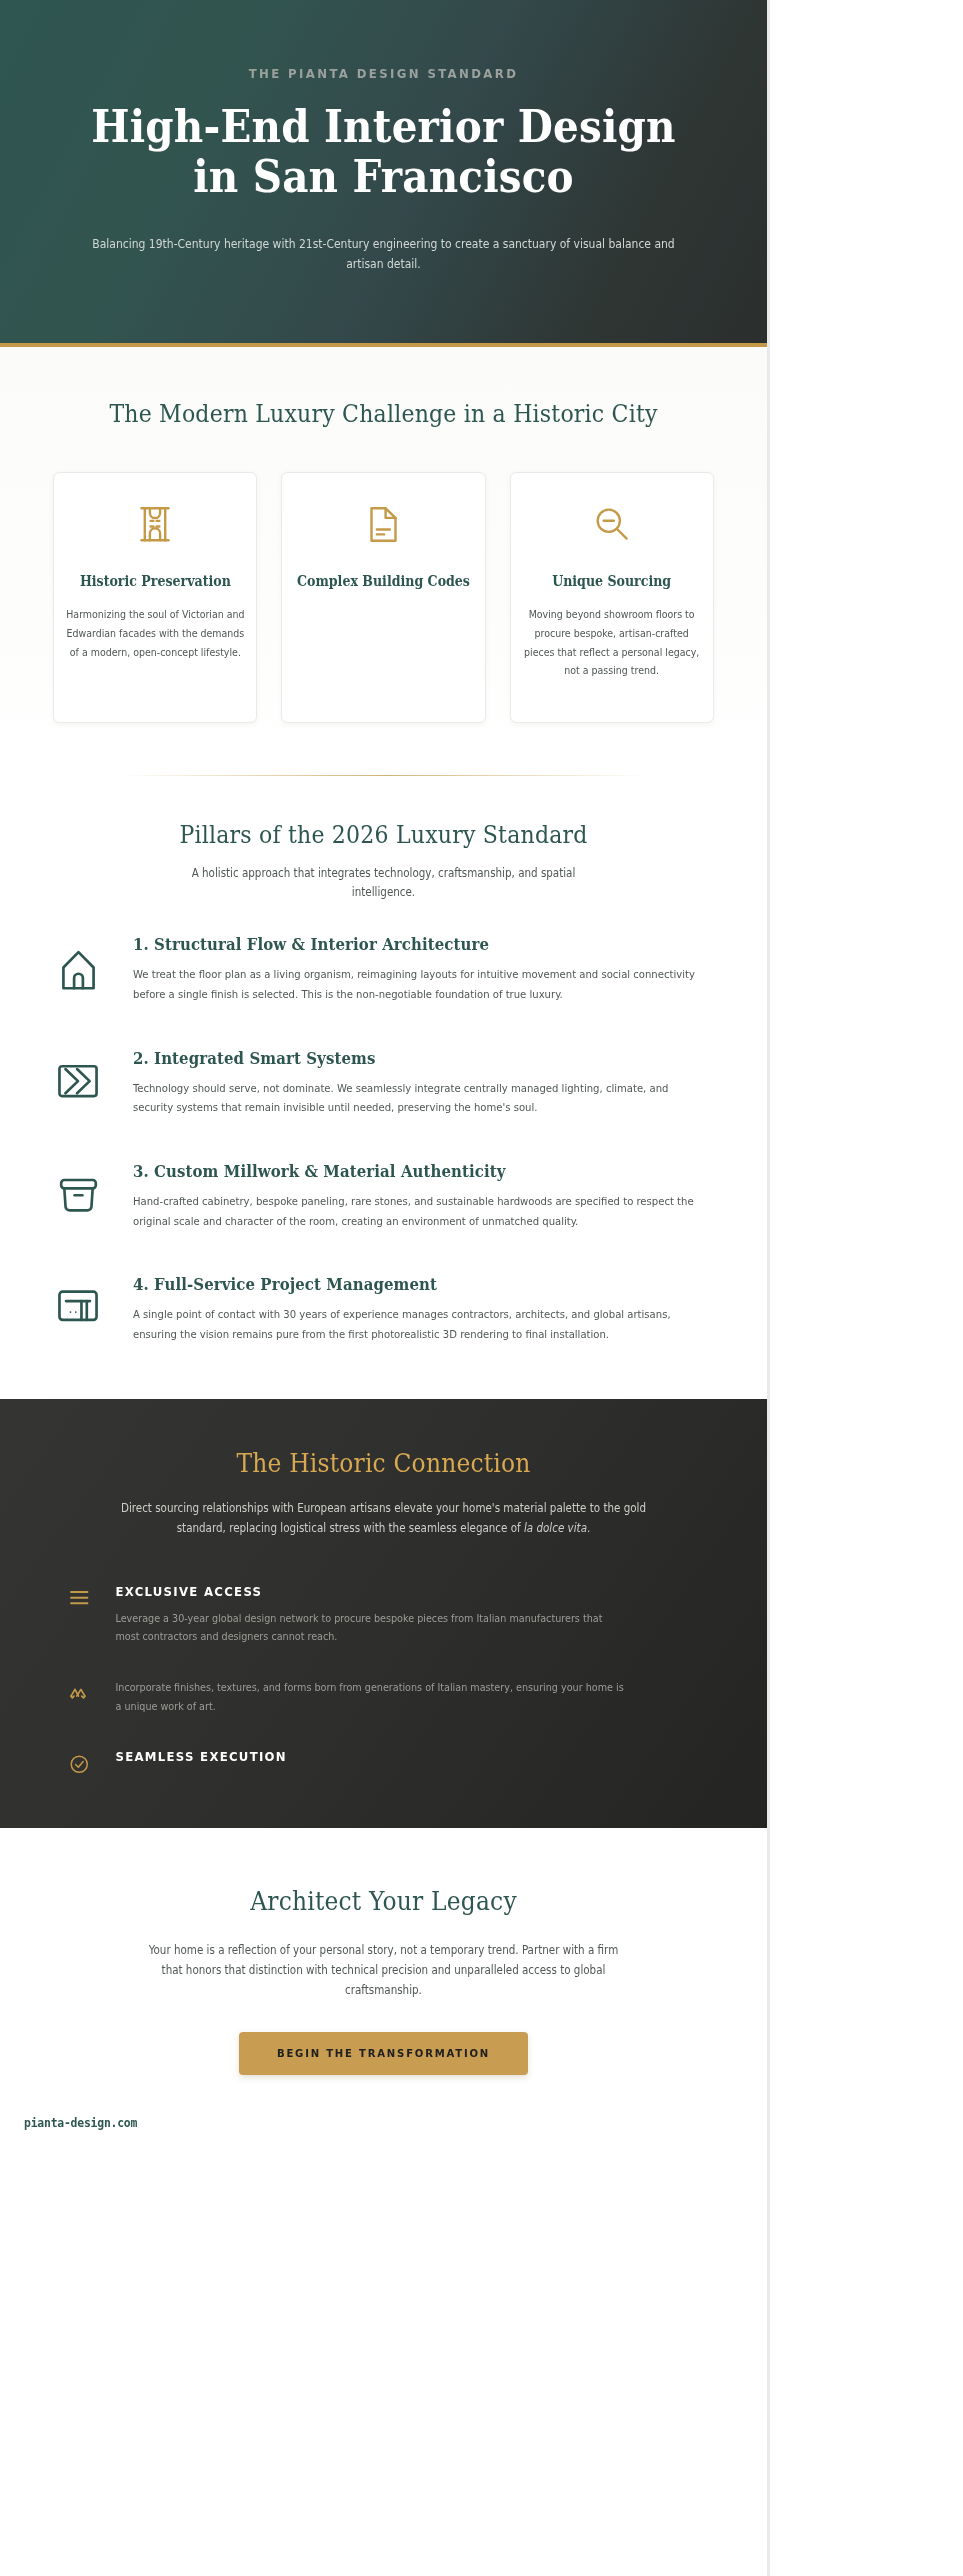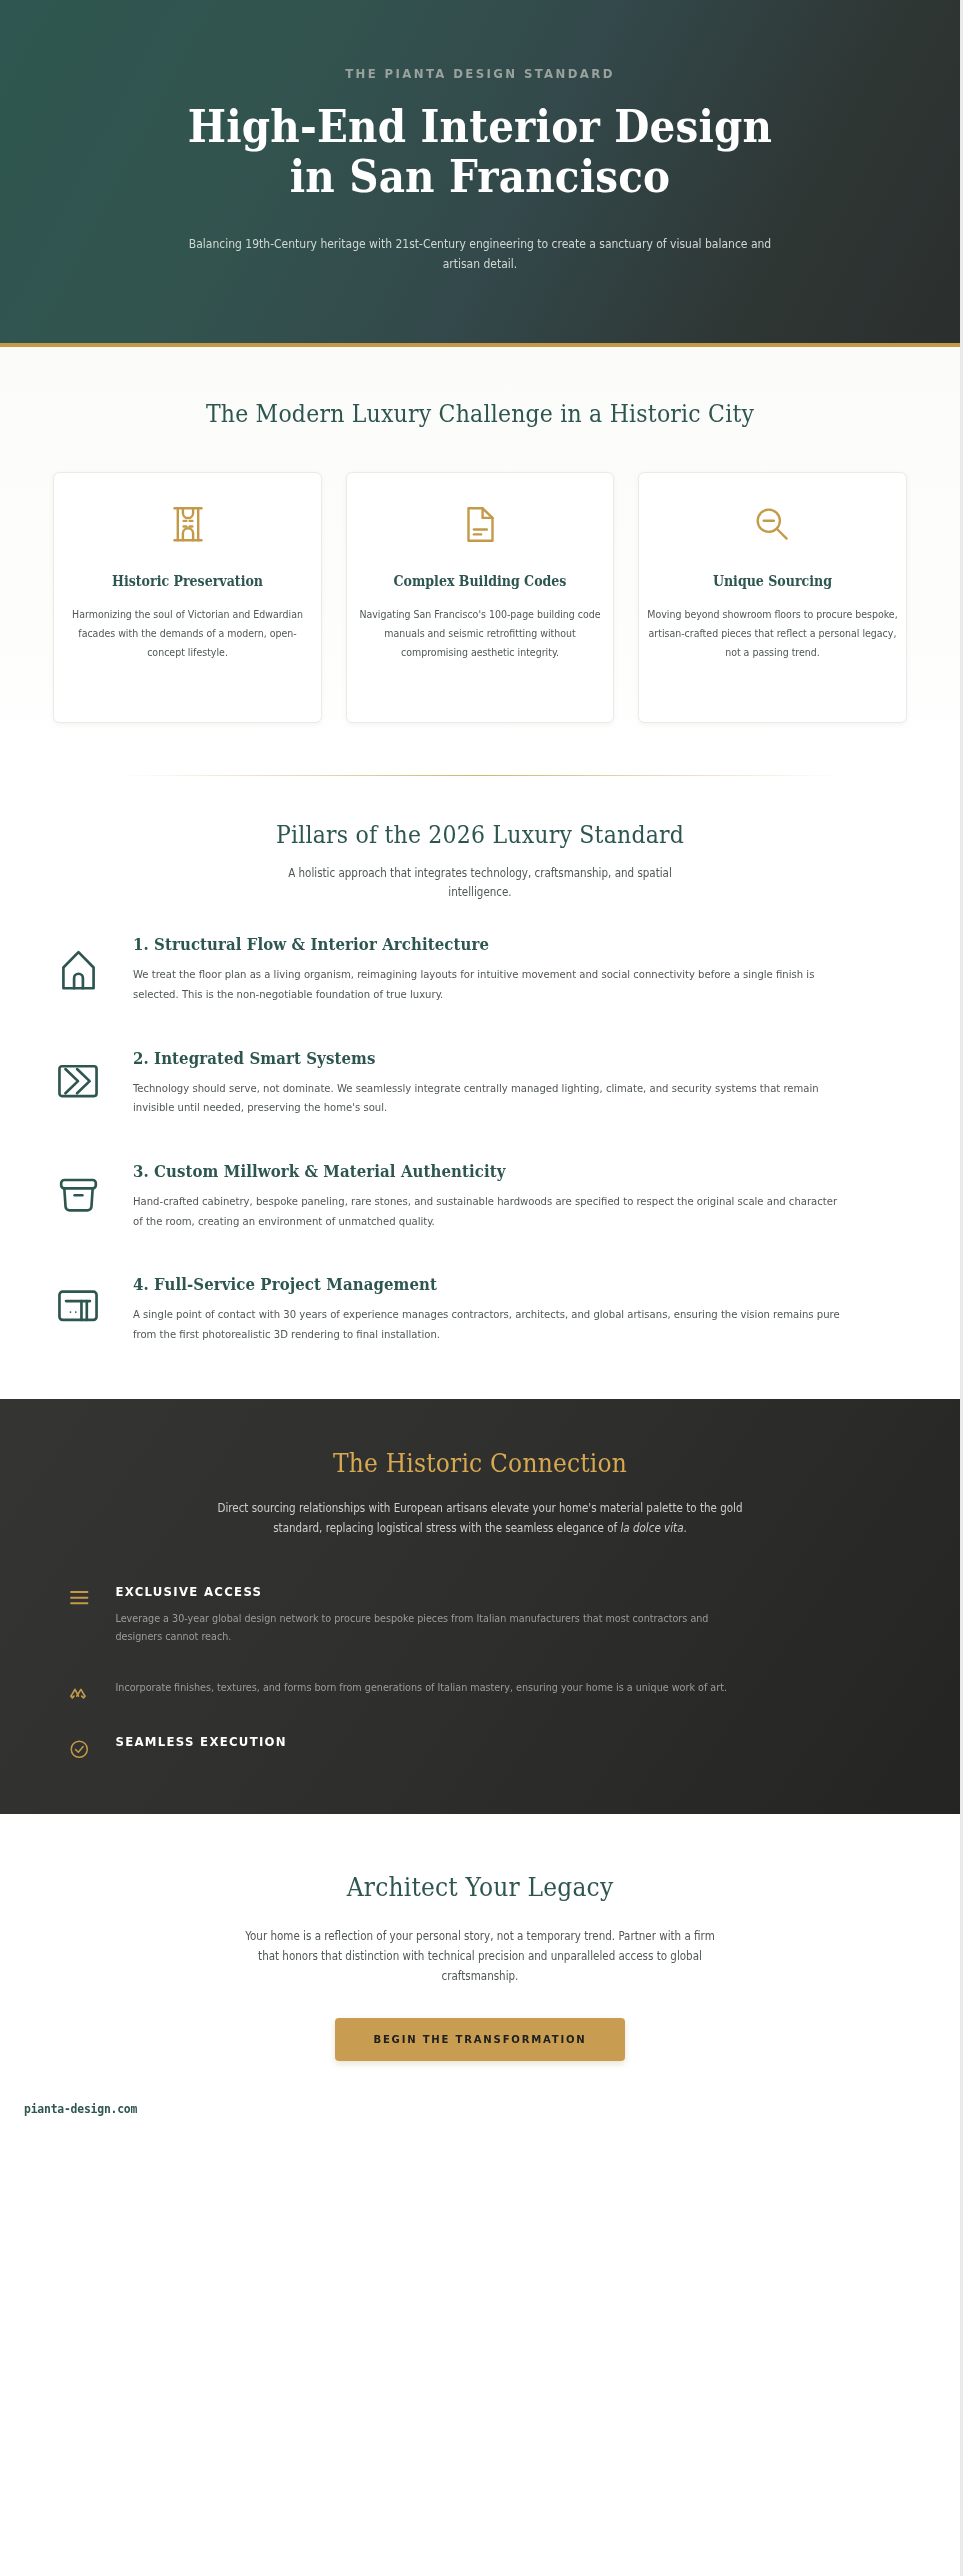--- a/index.html
+++ b/index.html
@@ -11,21 +11,21 @@
   }
 
   body {
     width: 963px;
     min-height: 2576px;
     position: relative;
     overflow-x: hidden;
   }
 
   .page {
-    width: 963px;
+    width: 770px;
     min-height: 2576px;
     background: #ffffff;
     border-right: 3.2px solid #e9e9e7;
     position: relative;
   }
 
   
   .hero {
     background: linear-gradient(118deg, #2f5650 0%, #32544f 28%, #33484a 55%, #2e3634 80%, #2b2f2e 100%);
     padding: 66px 47px 68px;
@@ -288,21 +288,20 @@
       <div class="card">
         <div class="card-icon">
           <svg width="33" height="39" viewBox="0 0 22 26" fill="none" stroke="#c49a48" stroke-width="1.6" stroke-linecap="round" stroke-linejoin="round">
             <path d="M3 2.2 h9.4 L19 8.6 V23.8 H3 Z"></path>
             <path d="M12.4 2.2 v6.4 H19"></path>
             <line x1="6.6" y1="16.3" x2="15.2" y2="16.3"></line>
             <line x1="6.6" y1="19.6" x2="11.4" y2="19.6"></line>
           </svg>
         </div>
         <div class="card-title">Complex Building Codes</div>
-        <div class="card-body">Navigating San Francisco's 100-page building code manuals and seismic retrofitting without compromising aesthetic integrity.</div>
       </div>
 
       <div class="card">
         <div class="card-icon">
           <svg width="38" height="38" viewBox="0 0 26 26" fill="none" stroke="#c49a48" stroke-width="1.6" stroke-linecap="round" stroke-linejoin="round">
             <circle cx="10.8" cy="10.8" r="7.6"></circle>
             <line x1="16.6" y1="16.6" x2="23" y2="23"></line>
             <line x1="7.3" y1="10.8" x2="14.3" y2="10.8"></line>
           </svg>
         </div>

